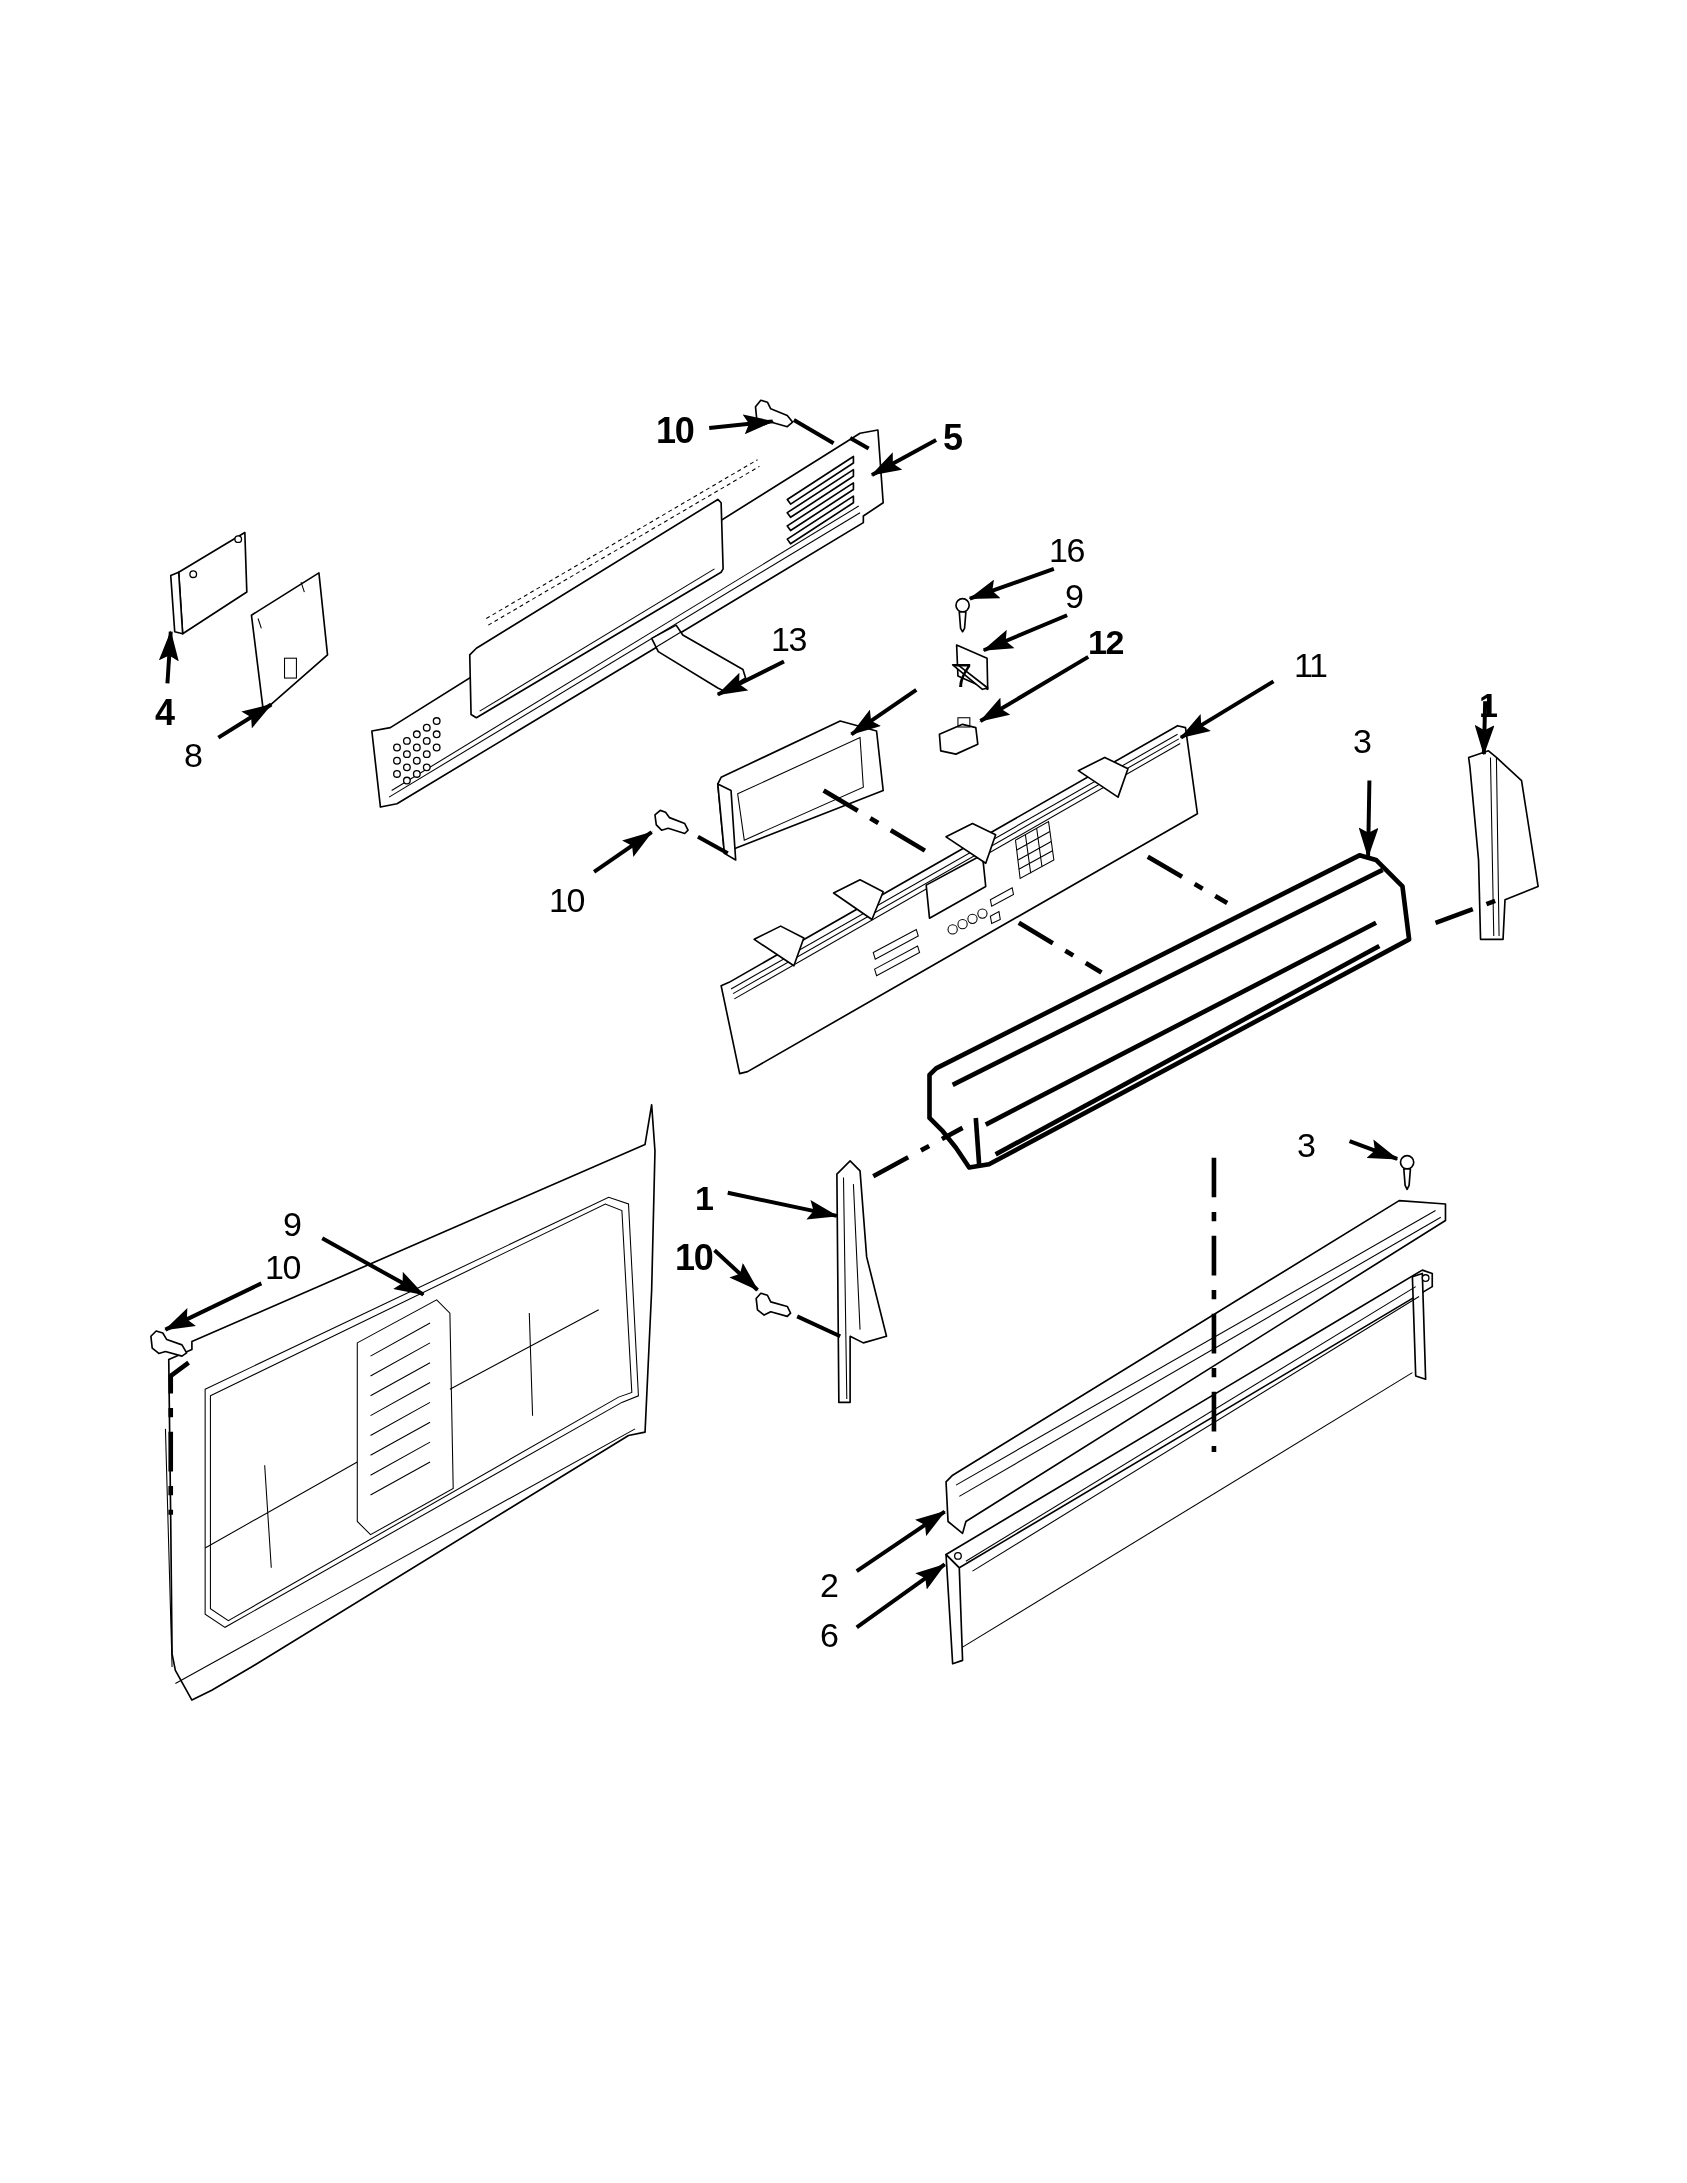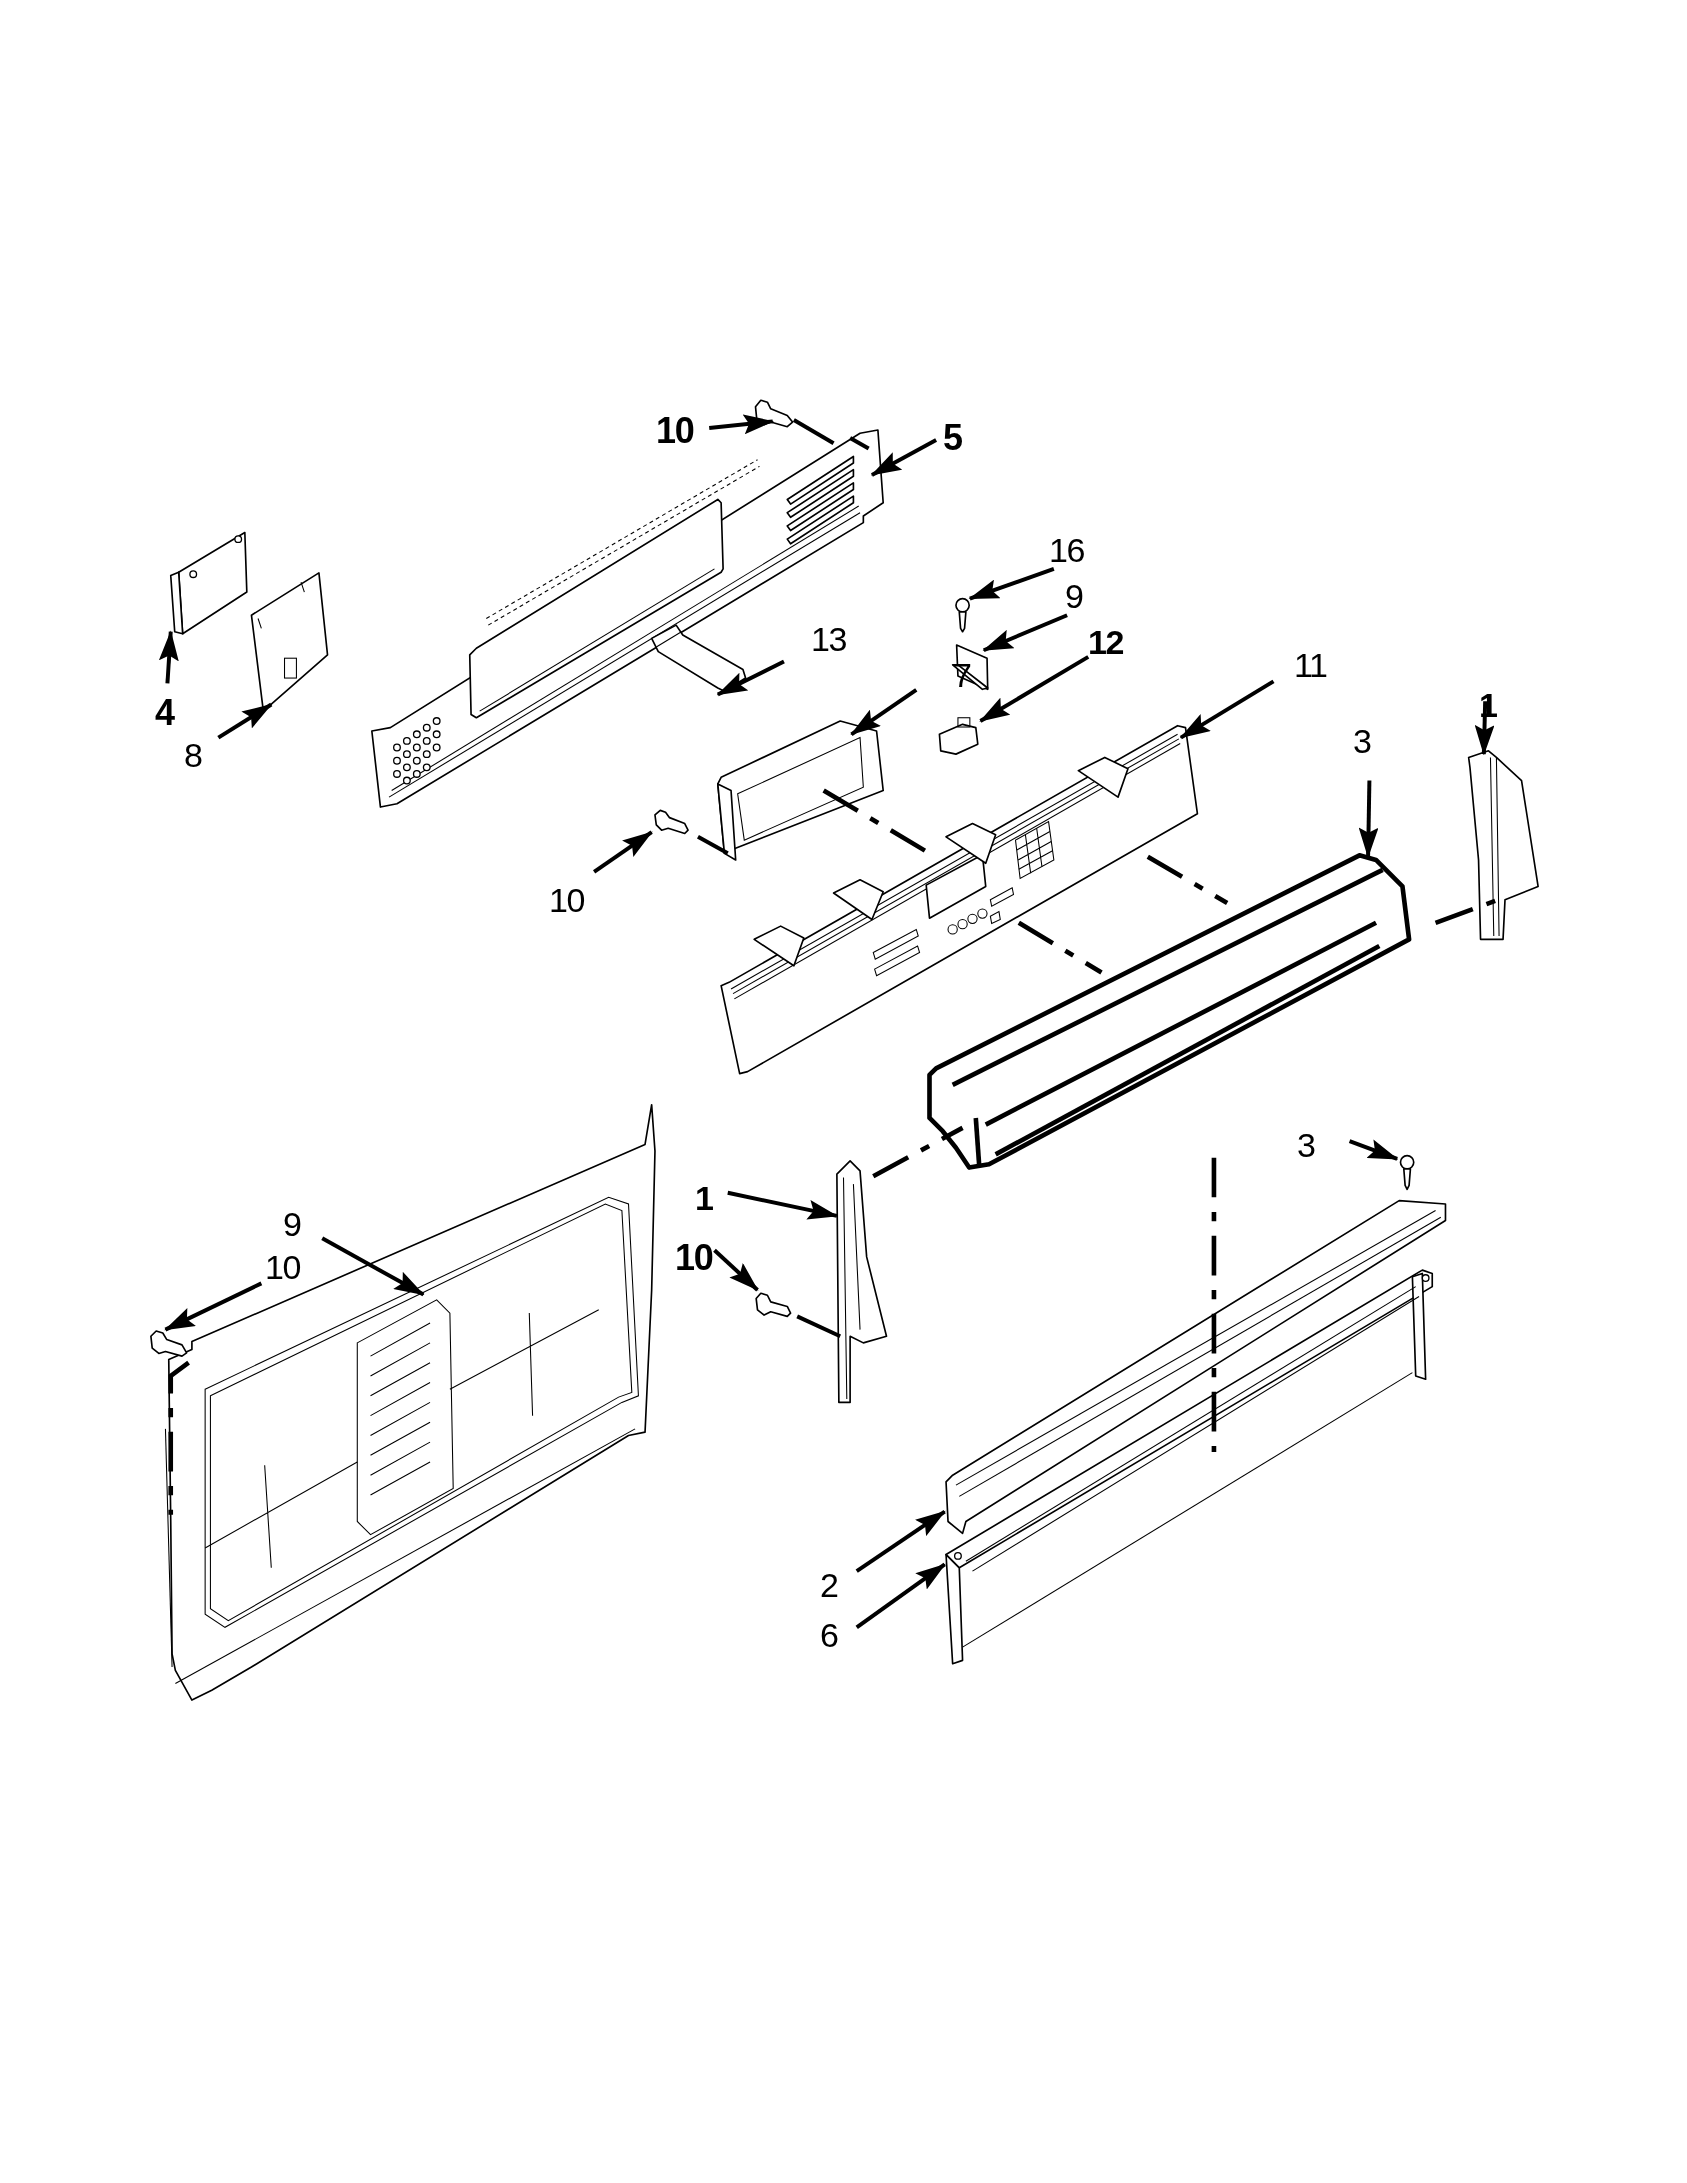--- a/index.html
+++ b/index.html
@@ -233,21 +233,21 @@
     <path class="leader" marker-end="url(#ahL)" d="M1295,2375 L1428,2285"></path>
     <path class="leader" marker-end="url(#ahL)" d="M1295,2460 L1428,2365"></path>
   </g>
 </svg>
 
 <div class="callout bold" style="left:656px;top:413px;font-size:36px;">10</div>
 <div class="callout bold" style="left:943px;top:420px;font-size:36px;">5</div>
 <div class="callout" style="left:1049px;top:533px;">16</div>
 <div class="callout" style="left:1065px;top:579px;">9</div>
 <div class="callout" style="left:1088px;top:625px;font-weight:bold;">12</div>
-<div class="callout" style="left:771px;top:622px;margin-left:40px;">13</div>
+<div class="callout" style="left:771px;top:622px;">13</div>
 <div class="callout" style="left:953px;top:658px;">7</div>
 <div class="callout" style="left:1270px;top:648px;margin-left:24px;">11</div>
 <div class="callout bold" style="left:155px;top:695px;font-size:36px;">4</div>
 <div class="callout" style="left:184px;top:738px;">8</div>
 <div class="callout" style="left:1353px;top:724px;">3</div>
 <div class="callout bold" style="left:1479px;top:688px;">1</div>
 <div class="callout" style="left:549px;top:883px;">10</div>
 <div class="callout" style="left:1297px;top:1128px;">3</div>
 <div class="callout bold" style="left:695px;top:1181px;">1</div>
 <div class="callout bold" style="left:675px;top:1240px;font-size:36px;">10</div>

